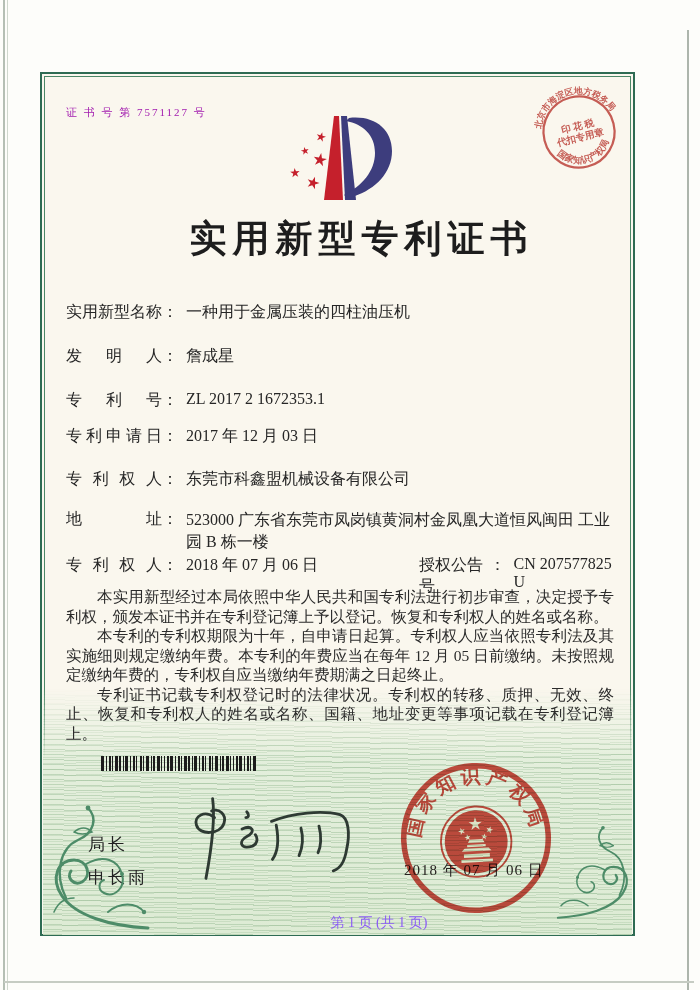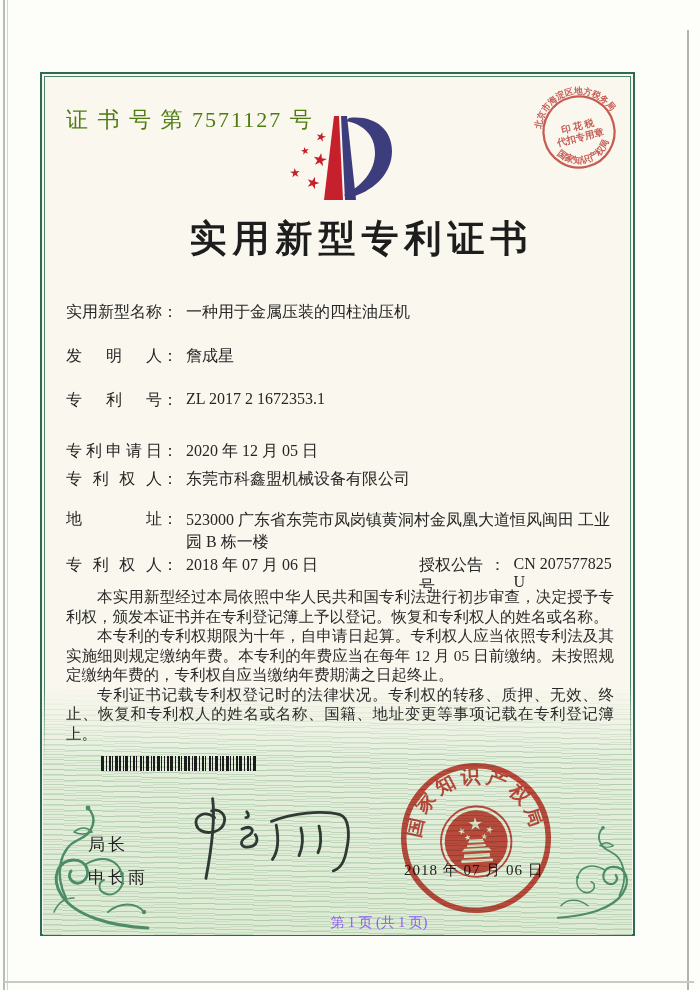--- a/index.html
+++ b/index.html
@@ -27,21 +27,21 @@
   .green-band {
     position:absolute; left:43px; top:688px; width:589px; height:247px;
     background:
       repeating-linear-gradient(1.5deg, rgba(140,180,138,.42) 0 1px, rgba(0,0,0,0) 1px 5px),
       repeating-linear-gradient(-1.5deg, rgba(140,180,138,.25) 0 1px, rgba(0,0,0,0) 1px 6px),
       linear-gradient(#e6f0df, #ddebd4);
     -webkit-mask-image:linear-gradient(to bottom, transparent 0, #000 70px);
     mask-image:linear-gradient(to bottom, transparent 0, #000 70px);
   }
 
-  .cert-no { position:absolute; left:66px; top:105px; font-size:22px; letter-spacing:2px; color:#4d7c0f; }
+  .cert-no { position:absolute; left:66px; top:105px; font-size:11px; letter-spacing:2px; color:#a21caf; }
 
   .logo { position:absolute; left:276px; top:96px; width:152px; height:120px; }
 
   .title {
     position:absolute; left:40px; top:214px; width:643px; text-align:center;
     font-size:37px; font-weight:700; letter-spacing:6px; color:#1d1d1d;
   }
 
   .row { position:absolute; left:66px; display:flex; font-size:16px; color:#262626; }
   .lbl { display:inline-block; width:96px; text-align:justify; text-align-last:justify; }
@@ -171,24 +171,24 @@
   <div class="row layer" style="top:346px">
     <span class="lbl">发明人</span>
       <span class="colon">：</span>
     <span class="val">詹成星</span>
   </div>
   <div class="row layer" style="top:390px">
     <span class="lbl">专利号</span>
       <span class="colon">：</span>
     <span class="val">ZL 2017 2 1672353.1</span>
   </div>
-  <div class="row layer" style="top:441px">
+  <div class="row layer" style="top:426px">
     <span class="lbl">专利申请日</span>
       <span class="colon">：</span>
-    <span class="val">2020 年 12 月 05 日</span>
+    <span class="val">2017 年 12 月 03 日</span>
   </div>
   <div class="row layer" style="top:469px">
     <span class="lbl">专利权人</span>
       <span class="colon">：</span>
     <span class="val">东莞市科鑫盟机械设备有限公司</span>
   </div>
   <div class="row layer" style="top:509px">
     <span class="lbl">地址</span>
       <span class="colon">：</span>
     <span class="val val-wrap">523000 广东省东莞市凤岗镇黄洞村金凤凰大道恒风闽田 工业园 B 栋一楼</span>

